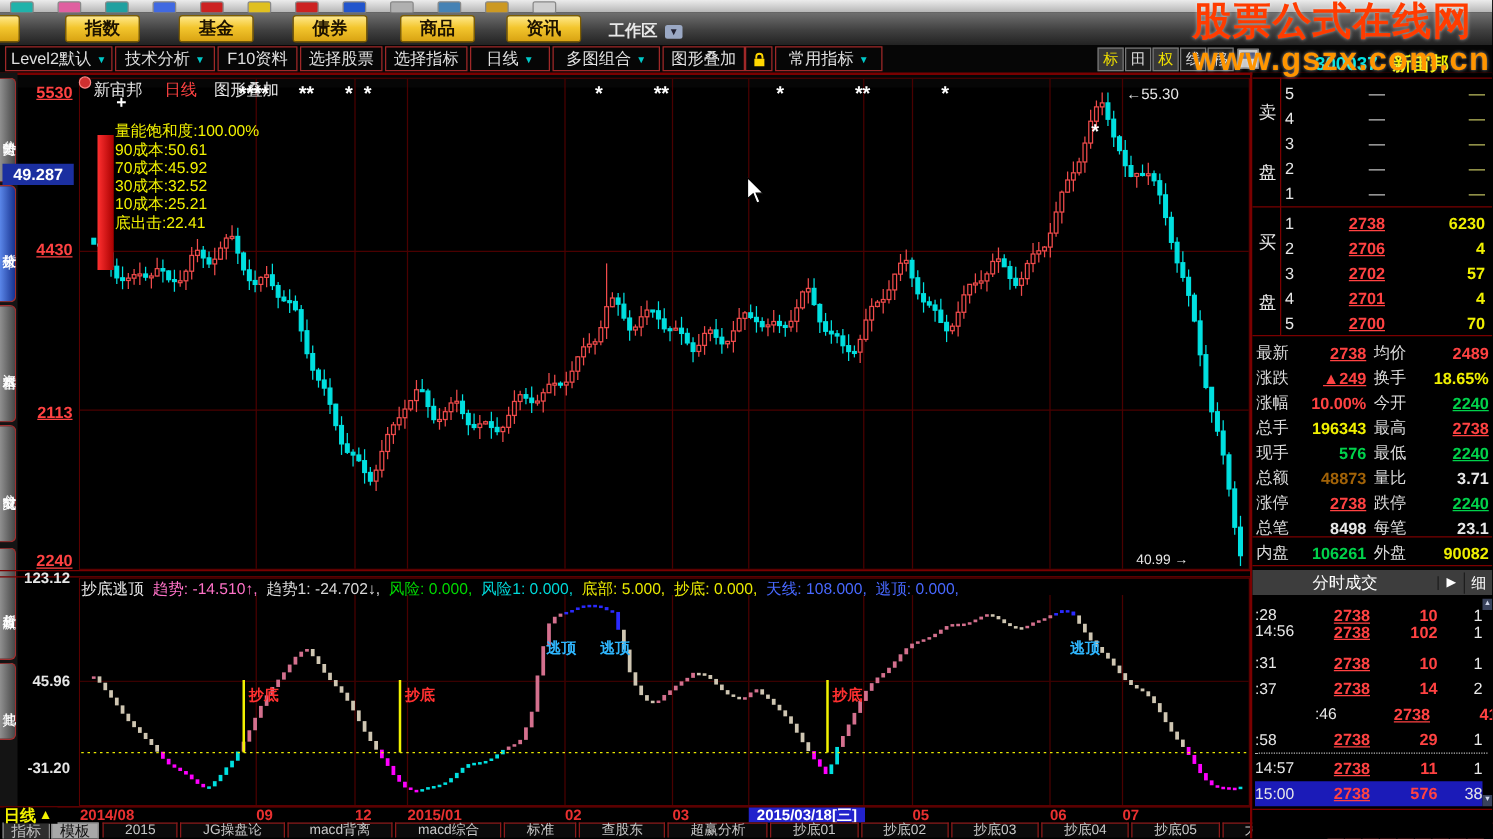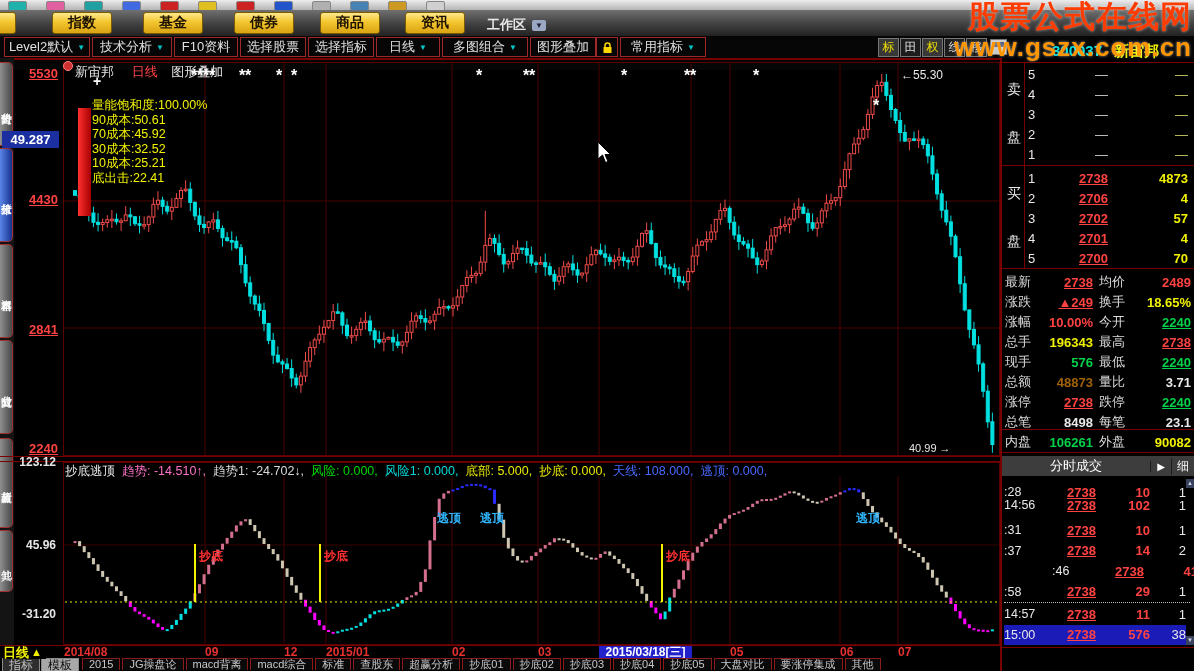--- a/index.html
+++ b/index.html
@@ -19,21 +19,21 @@
   #menubar{position:absolute;left:0;top:36px;width:1194px;height:34px;background:#060606;}
   .mitem{position:absolute;top:1px;height:18px;border:1px solid #a02828;display:flex;align-items:center;justify-content:center;gap:4px;color:#e0e0e0;font-size:13px;white-space:nowrap;}
   .marr{color:#00c8c8;font-size:8px;}
   .rtool{position:absolute;top:2px;width:19px;height:17px;border:1px solid #777;background:#1c1c1c;color:#ddd;font-size:12px;text-align:center;line-height:17px;}
   .rtool.hl{color:#f0e000;background:#383838;}
   .winbox{position:absolute;top:3px;width:15px;height:14px;background:#c9c9c9;border:1px solid #777;}
   .winbox::after{content:"";display:block;margin:2px 2px 0 2px;height:5px;background:#46527a;}
   #stockcode{position:absolute;left:1052px;top:42px;font-weight:bold;font-size:15px;z-index:1;white-space:nowrap;}
   #sc-code{color:#00e0e0;}#sc-name{color:#f0f000;margin-left:8px;}
   
-  #watermark{position:absolute;right:2px;top:1px;text-align:right;z-index:10;line-height:1.05;pointer-events:none;}
+  #watermark{position:absolute;right:2px;top:1px;z-index:10;line-height:1.05;pointer-events:none;}
   #wm1{font-size:31px;font-weight:bold;color:#ff3c00;letter-spacing:1px;text-shadow:0 0 3px rgba(255,255,255,.55);}
   #wm2{font-size:26px;font-weight:bold;color:#ff9500;letter-spacing:1px;text-shadow:0 0 3px rgba(255,255,255,.55);}
   
   #sidebar{position:absolute;left:0;top:58px;width:14px;height:613px;background:#141414;}
   .stab{position:absolute;left:0;width:12px;border:1px solid #a03030;border-left:none;border-radius:0 5px 5px 0;background:linear-gradient(90deg,#8f8f8f,#474747);color:#fff;font-size:11px;writing-mode:vertical-rl;text-orientation:upright;display:flex;align-items:center;justify-content:center;}
   .stab.active{background:linear-gradient(90deg,#5a86e8,#17328f);}
   
   #ylabels,#ilabels{position:absolute;left:0;top:0;pointer-events:none;}
   .ylab{position:absolute;left:10px;width:48px;text-align:right;color:#ff4242;font-size:13px;font-weight:bold;text-decoration:underline;}
   .ilab{position:absolute;left:2px;width:54px;text-align:right;color:#e6e6e6;font-size:12px;font-weight:bold;}
@@ -63,21 +63,21 @@
   #xaxis{position:absolute;left:0;top:645px;width:1000px;height:13px;background:#000;border-top:1px solid #7a0000;}
   .xlab{position:absolute;top:0;color:#e83030;font-size:12px;font-weight:bold;line-height:13px;white-space:nowrap;}
   #periodbtn{position:absolute;left:3px;top:0;color:#f2f200;font-size:13px;font-weight:bold;line-height:13px;display:flex;gap:2px;z-index:2;background:#000;padding-right:4px;}
   #ptri{font-size:11px;}
   #datehl{position:absolute;left:599px;top:0;width:93px;height:13px;background:#2222cc;color:#fff;font-size:12px;text-align:center;line-height:13px;font-weight:bold;}
   
   #tmplbar{position:absolute;left:0;top:658px;width:1194px;height:13px;background:#000;}
   .ltab{position:absolute;top:0;width:36px;height:12px;font-size:12px;text-align:center;line-height:12px;background:#2e2e2e;color:#c0c0c0;border:1px solid #8a8a8a;}
   .ltab.on{background:#a8a8a8;color:#101010;}
   .trow{position:absolute;left:82px;top:0;display:flex;gap:2px;}
-  .ttab{height:11px;line-height:11px;font-size:11px;color:#c8c8c8;padding:0 6px;border:1px solid #8b1a1a;border-bottom:none;background:#0a0a0a;white-space:nowrap;}
+  .ttab{height:11px;line-height:11px;font-size:11px;color:#c8c8c8;padding:0 17px;border:1px solid #8b1a1a;border-bottom:none;background:#0a0a0a;white-space:nowrap;}
   .mr{position:absolute;left:1062px;top:-4px;display:flex;gap:1px;}
   .mtab{width:11px;height:15px;line-height:15px;font-size:11px;color:#ddd;text-align:center;border:1px solid #c03030;background:#111;}
   .mtab.on{color:#00ffcc;background:#063d3d;}
   .bluebtn{position:absolute;left:1184px;top:-12px;width:9px;height:11px;background:#2a2ad0;color:#fff;font-size:7px;text-align:center;line-height:11px;}
   
   #rpanel{position:absolute;left:1002px;top:58px;width:192px;height:613px;background:#000;font-size:13px;}
   .obklabel{position:absolute;left:2px;width:20px;height:96px;display:flex;flex-direction:column;justify-content:space-around;align-items:center;color:#e8e8e8;font-size:14px;}
   .vline{position:absolute;width:1px;background:#7a0000;}
   .hline{position:absolute;left:0;width:192px;height:1px;background:#7a0000;}
   .dotline{position:absolute;left:2px;width:186px;height:0;border-top:1px dotted #b8b8b8;}
@@ -204,21 +204,21 @@
       <div class="stab active" style="top: 90px; height: 92px;">技术分析</div>
       <div class="stab" style="top: 186px; height: 92px;">基本资料</div>
       <div class="stab" style="top: 282px; height: 92px;">分时成交</div>
       <div class="stab" style="top: 380px; height: 88px;">超赢分析</div>
       <div class="stab" style="top: 472px; height: 60px;">其他</div>
     </div>
 
   <div id="ylabels">
       <div class="ylab" style="top: 66px;">5530</div>
       <div class="ylab" style="top: 192px;">4430</div>
-      <div class="ylab" style="top: 322px;">2841</div>
+      <div class="ylab" style="top: 322px;">2113</div>
       <div class="ylab" style="top: 441px;">2240</div>
     </div>
   <div id="cursorprice">49.287</div>
   <div id="closedot"></div>
 
   <div id="cpanel">
     <div id="ctitle">
       <span id="ct-stock">新宙邦</span>
       <span id="ct-period">日线</span>
       <span id="ct-extract">图形叠加</span>
@@ -1005,21 +1005,21 @@
         <span class="obv dashy">—</span>
       </div>
       <div class="obrow" style="top: 86px;">
         <span class="obl">1</span>
         <span class="obp dash">—</span>
         <span class="obv dashy">—</span>
       </div>
       <div class="obrow" style="top: 110px;">
         <span class="obl">1</span>
         <span class="obp t-r u">2738</span>
-        <span class="obv t-y">4873</span>
+        <span class="obv t-y">6230</span>
       </div>
       <div class="obrow" style="top: 130px;">
         <span class="obl">2</span>
         <span class="obp t-r u">2706</span>
         <span class="obv t-y">4</span>
       </div>
       <div class="obrow" style="top: 150px;">
         <span class="obl">3</span>
         <span class="obp t-r u">2702</span>
         <span class="obv t-y">57</span>

